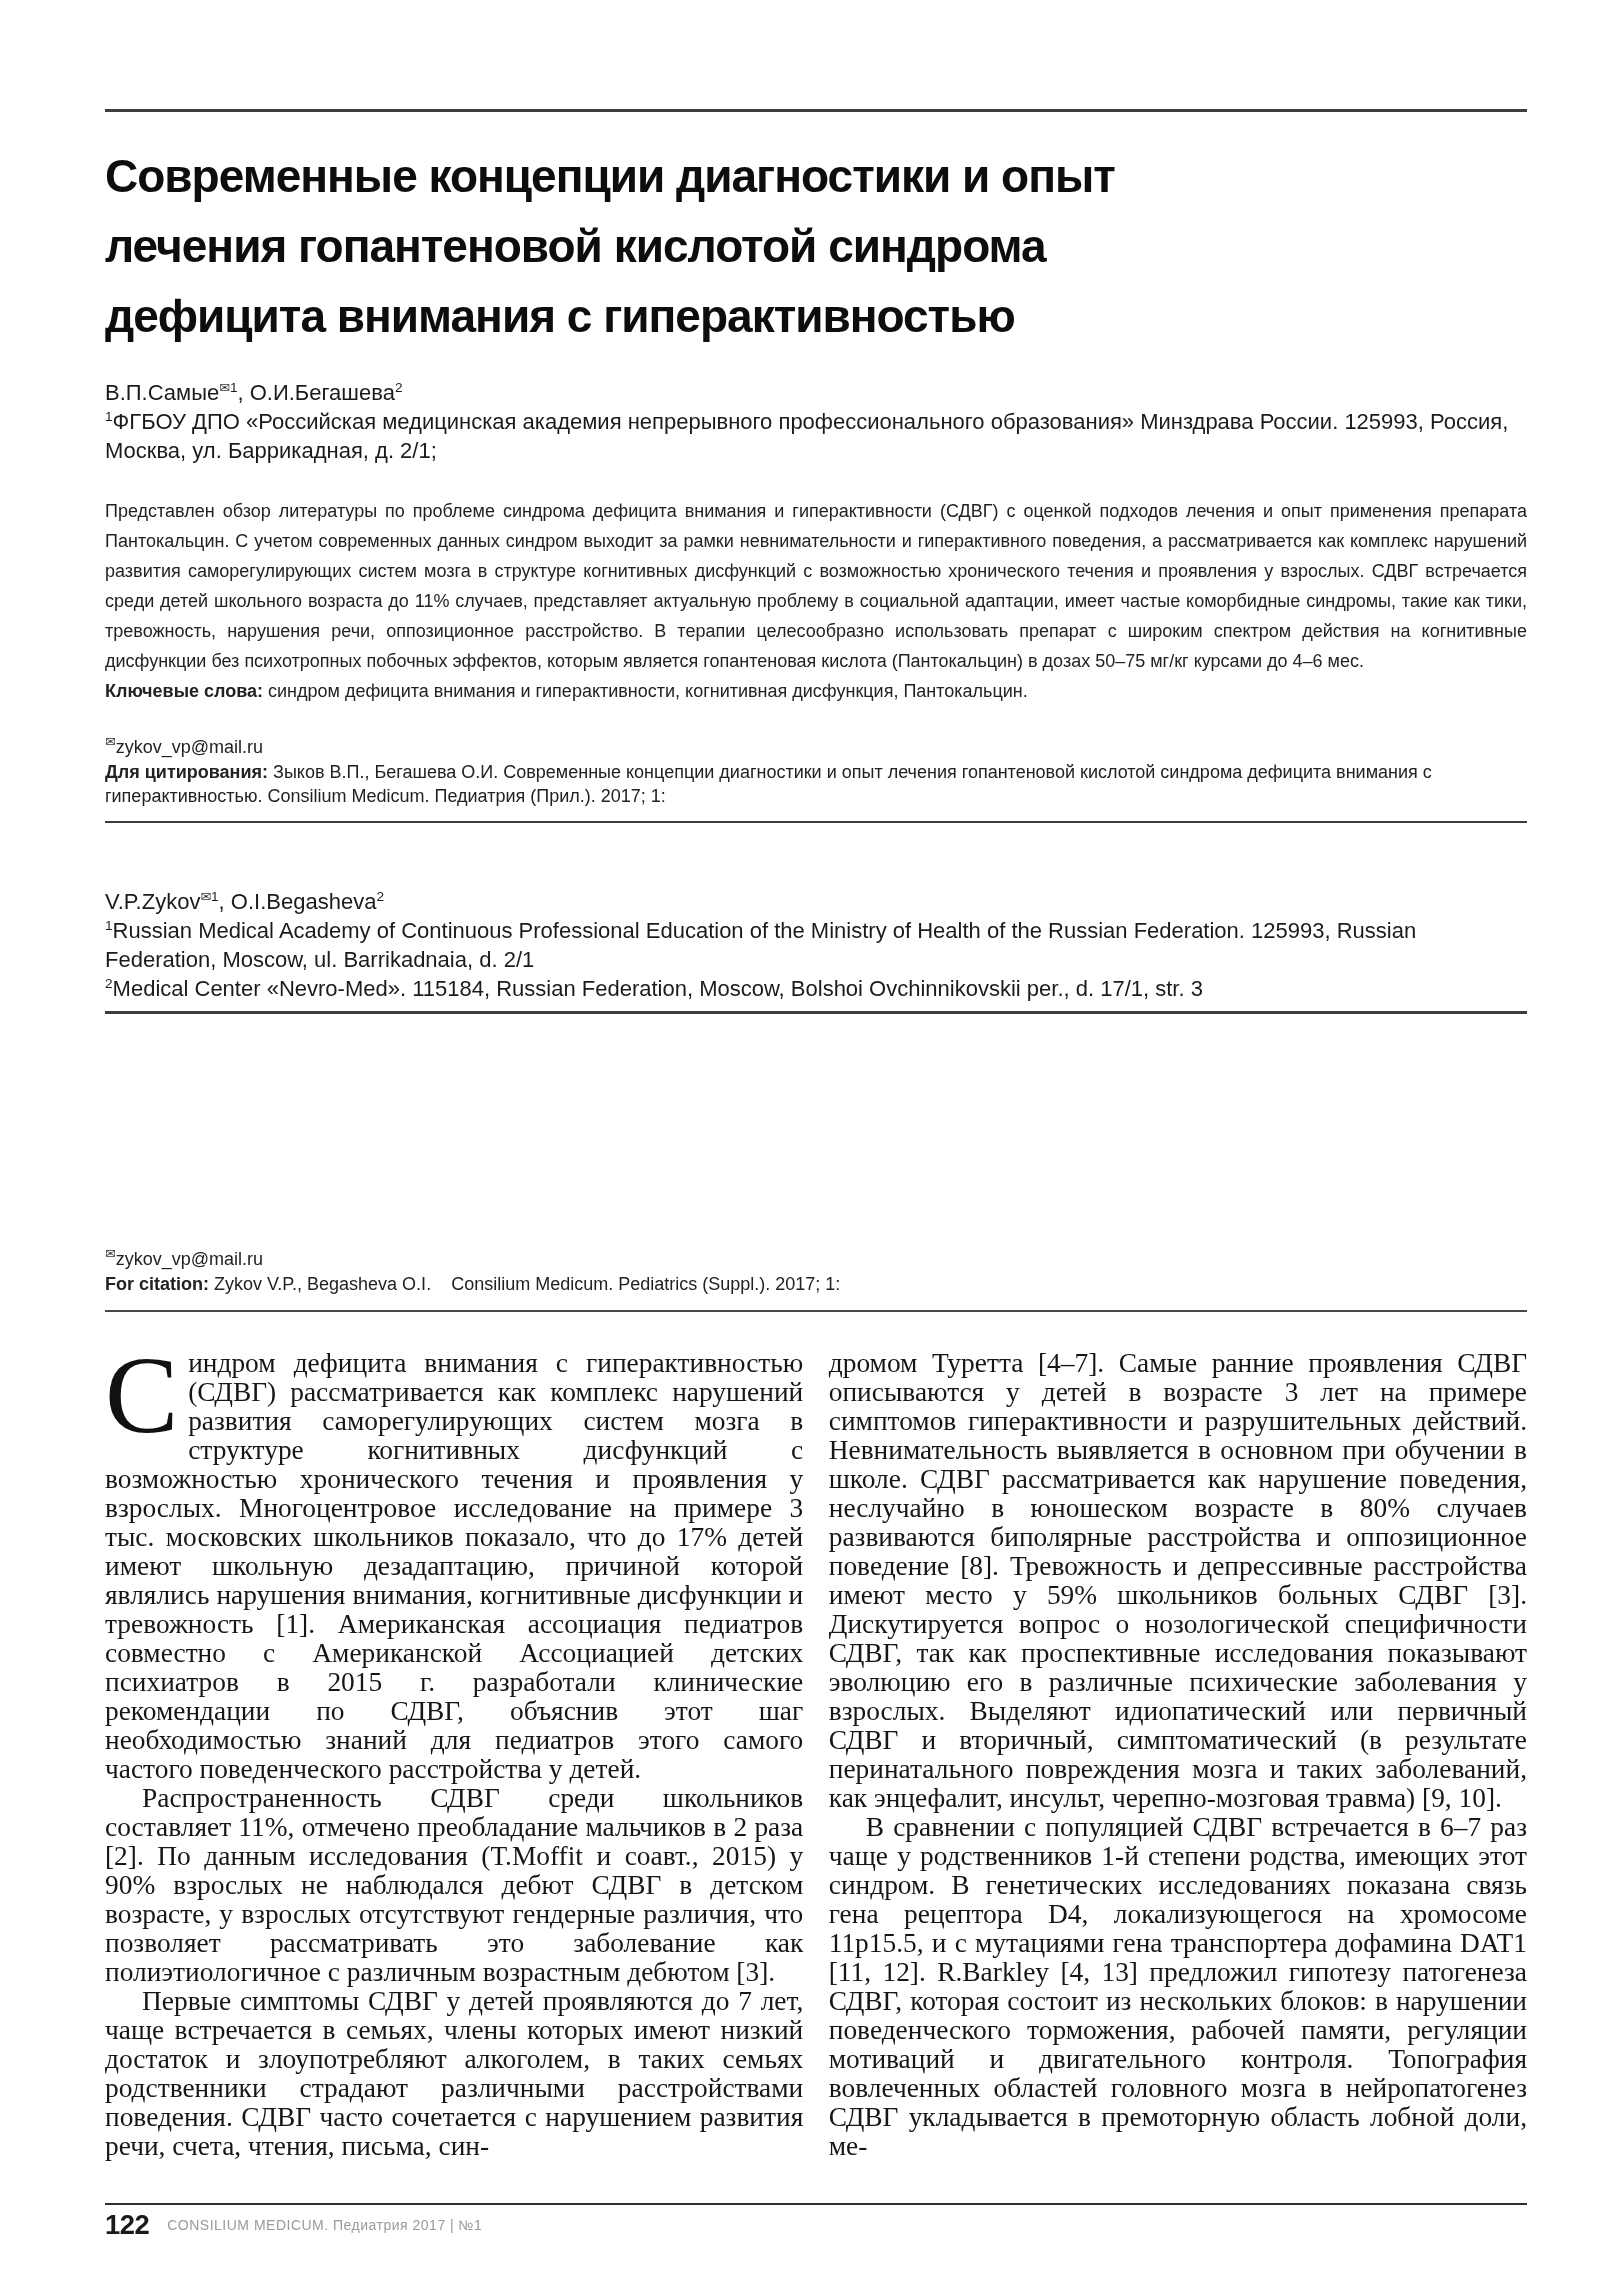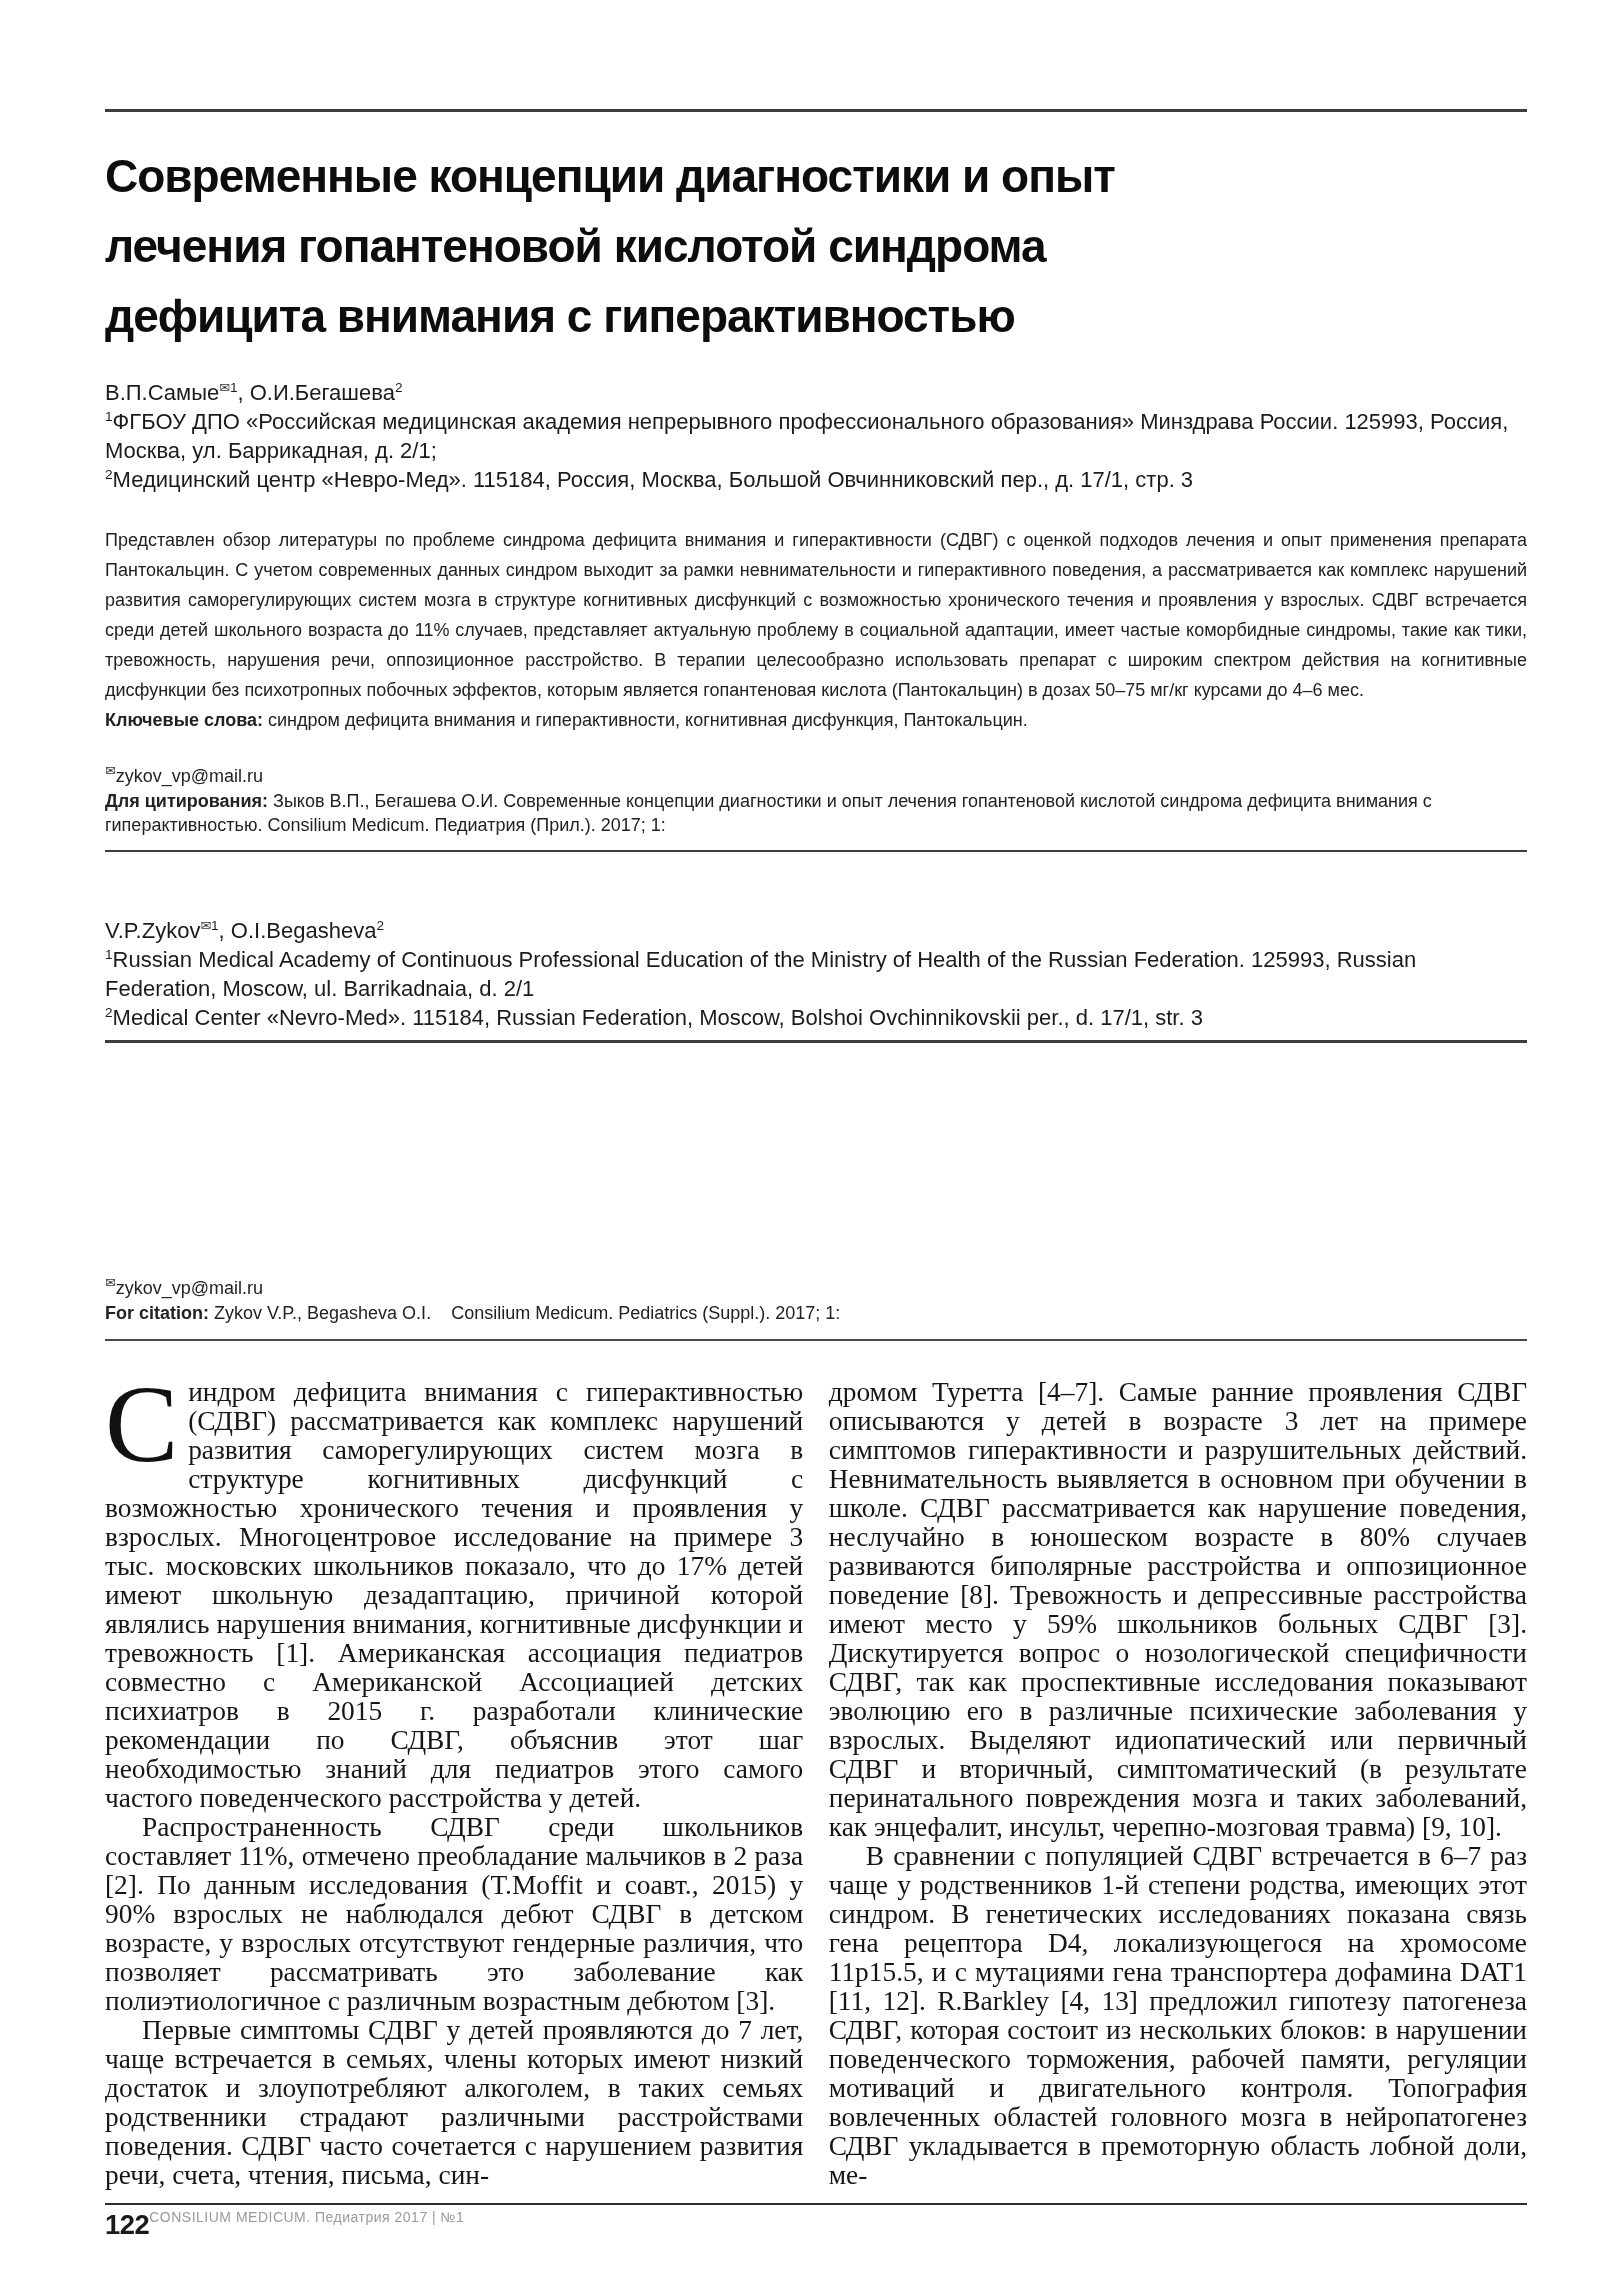--- a/index.html
+++ b/index.html
@@ -96,22 +96,22 @@
   }
 
   .footer {
     position: absolute;
     left: 105px;
     right: 94px;
     top: 2203px;
     border-top: 2.9px solid #2f2f2f;
     padding-top: 3.9px;
     display: flex;
-    align-items: flex-start;
-    gap: 0;
+    align-items: center;
+    gap: 18px;
   }
   .page-number {
     font-size: 27.4px;
     font-weight: 700;
     color: #1a1a1a;
     letter-spacing: -0.5px;
   }
   .journal-name {
     font-size: 14px;
     color: #9a9a9a;
@@ -128,21 +128,20 @@
 
     <div class="title">
       <div>Современные концепции диагностики и опыт</div>
       <div>лечения гопантеновой кислотой синдрома</div>
       <div>дефицита внимания с гиперактивностью</div>
     </div>
 
     <div class="authors-block">
       <p><span>В.П.Самые</span><sup><span class="mail-glyph">✉</span><span>1</span></sup><span>, О.И.Бегашева</span><sup>2</sup></p>
       <p><sup>1</sup><span>ФГБОУ ДПО «Российская медицинская академия непрерывного профессионального образования» Минздрава России. 125993, Россия, Москва, ул. Баррикадная, д. 2/1;</span></p>
-      <p><sup>2</sup><span>Медицинский центр «Невро-Мед». 115184, Россия, Москва, Большой Овчинниковский пер., д. 17/1, стр. 3</span></p>
     </div>
 
     <div class="abstract">
       <p>Представлен обзор литературы по проблеме синдрома дефицита внимания и гиперактивности (СДВГ) с оценкой подходов лечения и опыт применения препарата Пантокальцин. С учетом современных данных синдром выходит за рамки невнимательности и гиперактивного поведения, а рассматривается как комплекс нарушений развития саморегулирующих систем мозга в структуре когнитивных дисфункций с возможностью хронического течения и проявления у взрослых. СДВГ встречается среди детей школьного возраста до 11% случаев, представляет актуальную проблему в социальной адаптации, имеет частые коморбидные синдромы, такие как тики, тревожность, нарушения речи, оппозиционное расстройство. В терапии целесообразно использовать препарат с широким спектром действия на когнитивные дисфункции без психотропных побочных эффектов, которым является гопантеновая кислота (Пантокальцин) в дозах 50–75 мг/кг курсами до 4–6 мес.</p>
       <p><span class="bold-label">Ключевые слова:</span><span> синдром дефицита внимания и гиперактивности, когнитивная дисфункция, Пантокальцин.</span></p>
     </div>
 
     <div class="contact-ru">
       <p><sup><span class="mail-glyph">✉</span></sup><span>zykov_vp@mail.ru</span></p>
       <p><span class="bold-label">Для цитирования:</span><span> Зыков В.П., Бегашева О.И. Современные концепции диагностики и опыт лечения гопантеновой кислотой синдрома дефицита внимания с гиперактивностью. Consilium Medicum. Педиатрия (Прил.). 2017; 1:</span></p>

